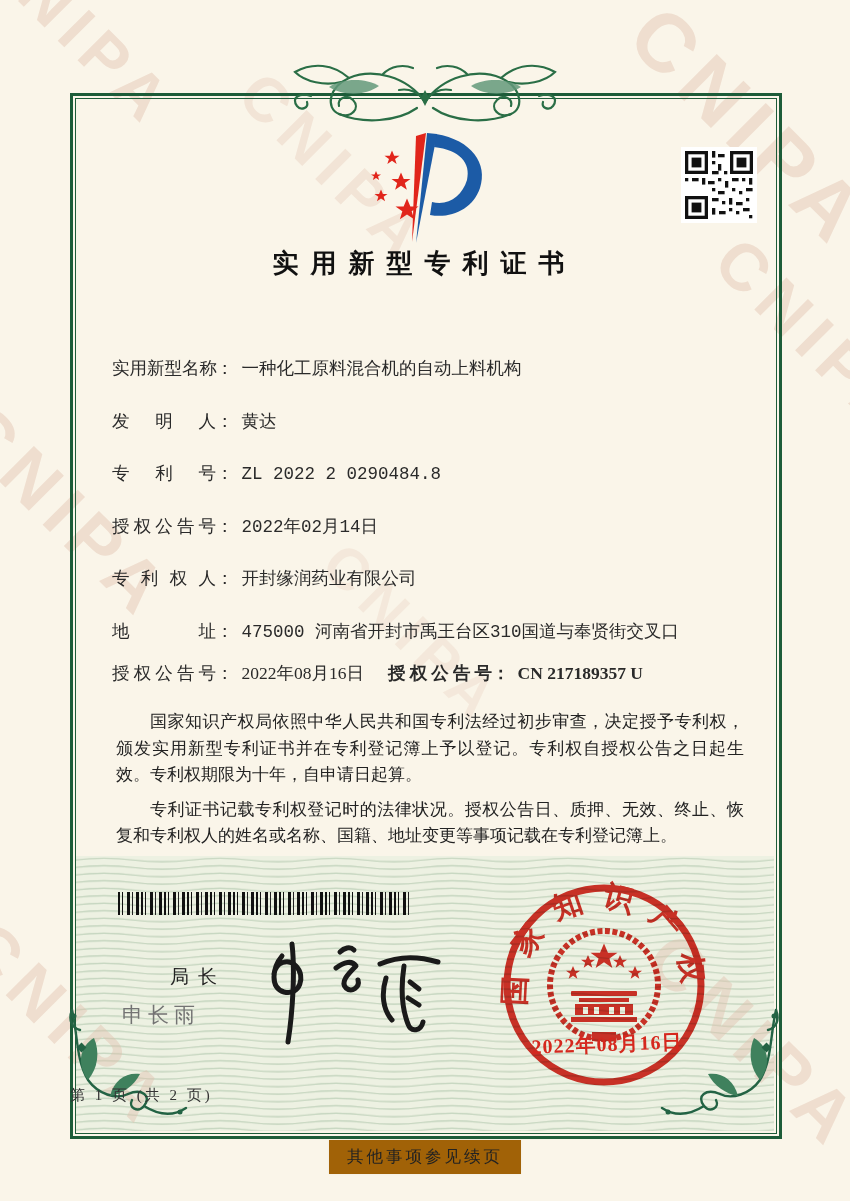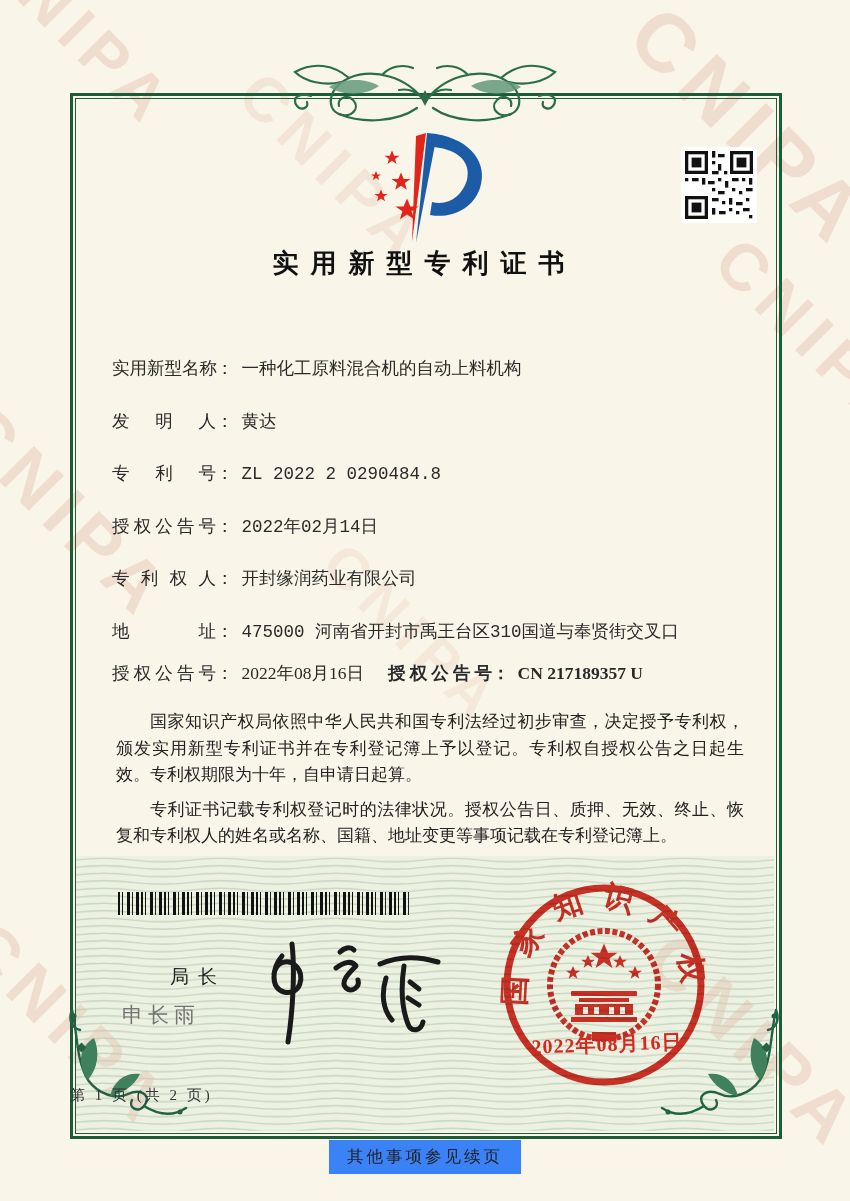--- a/index.html
+++ b/index.html
@@ -28,21 +28,21 @@
   .paras{position:absolute;left:108px;top:701px;width:644px;font-size:17px;line-height:26.5px;
          color:#222;text-align:justify;}
   .paras p{margin:8px;text-indent:2em;}
   .barcode{position:absolute;left:118px;top:892px;width:292px;height:23px;
     background-image:
       repeating-linear-gradient(90deg,#111 0 2px,rgba(0,0,0,0) 2px 4px,#111 4px 5px,rgba(0,0,0,0) 5px 9px,#111 9px 12px,rgba(0,0,0,0) 12px 14px,#222 14px 15px,rgba(0,0,0,0) 15px 18px,#111 18px 21px,rgba(0,0,0,0) 21px 23px);}
   .sig-title{position:absolute;left:122px;top:964px;font-size:19px;letter-spacing:9px;color:#222;margin-left:48px;}
   .sig-name{position:absolute;left:122px;top:1001px;font-size:21px;letter-spacing:5px;color:#737373;}
   .pagenum{position:absolute;left:70px;top:1086px;width:709px;text-align:left;font-size:15px;
            letter-spacing:3px;color:#333;}
-  .note{position:absolute;left:425px;top:1140px;transform:translateX(-50%);background:#3b82f6;
+  .note{position:absolute;left:425px;top:1140px;transform:translateX(-50%);background:#a16207;
         padding:6px 18px;font-size:16.5px;letter-spacing:3px;color:#222;box-shadow:0 0 2px rgba(0,0,0,.06);}
   .seal-date{position:absolute;left:512px;top:1031px;width:190px;text-align:center;font-size:20px;
              font-weight:bold;color:#d5281e;letter-spacing:1px;transform:rotate(-2deg);}
 </style>
 </head>
 <body>
 
 <div class="page">
 
   <div class="band">

